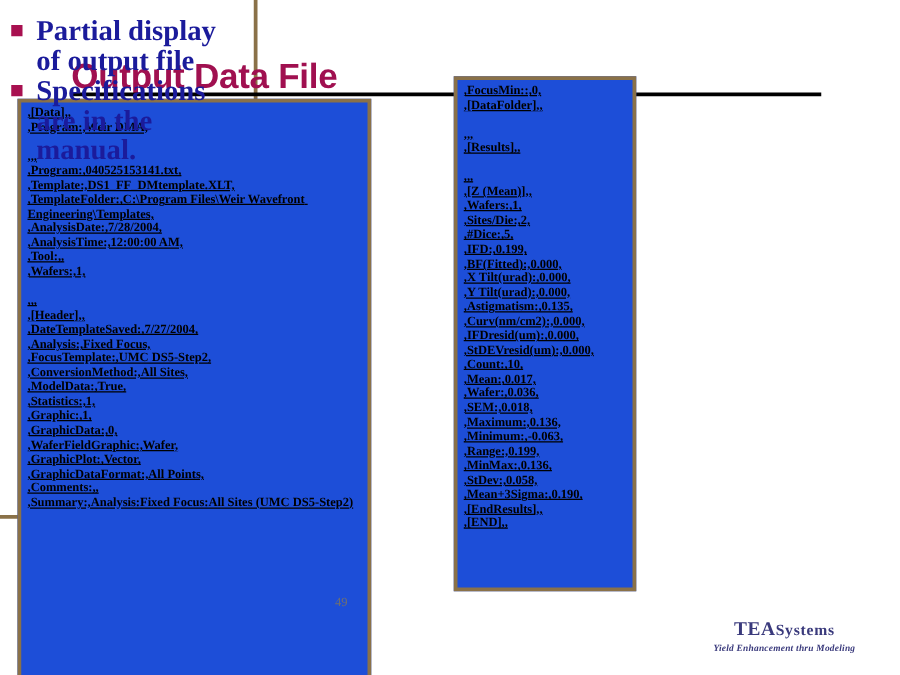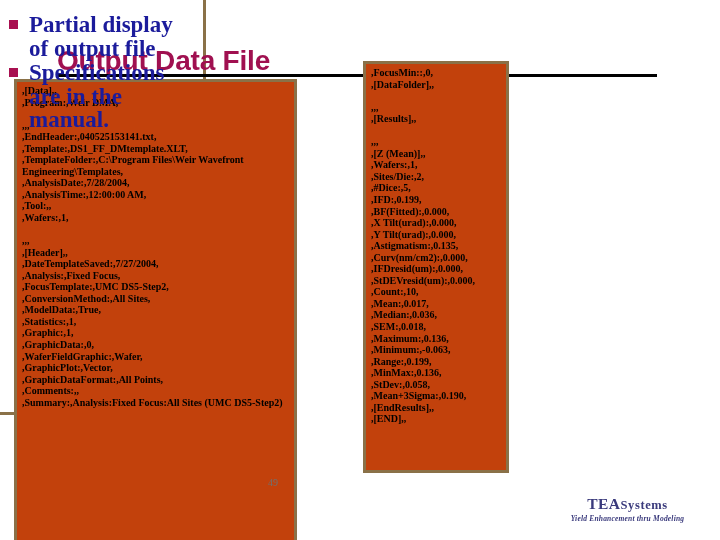--- a/index.html
+++ b/index.html
@@ -44,23 +44,24 @@
     top: 26px;
     width: 600px;
     height: 3px;
     background: #000000;
   }
 
   
   .data-box {
     position: absolute;
     border: 3px solid #8A7148;
-    background: #c2410c;
+    background: #1d4ed8;
     box-sizing: border-box;
     overflow: hidden;
+    text-decoration: underline;
   }
   .data-box .inner {
     padding: 3px 4px 2px 5px;
   }
   .code-line {
     font-family: "Liberation Serif", serif;
     font-weight: bold;
     font-size: 10px;
     line-height: 11.55px;
     color: #000000;
@@ -178,21 +179,21 @@
     <div id="page-title">Output Data File</div>
     <div id="title-rule"></div>
   </div>
 
   <div class="data-box" id="left-box">
     <div class="inner" id="left-lines">
         <div class="code-line">,[Data],,</div>
         <div class="code-line">,Program:,Weir DMA,</div>
         <div class="code-line blank"></div>
         <div class="code-line">,,,</div>
-        <div class="code-line">,EndHeader:,040525153141.txt,</div>
+        <div class="code-line">,Program:,040525153141.txt,</div>
         <div class="code-line">,Template:,DS1_FF_DMtemplate.XLT,</div>
         <div class="code-line">,TemplateFolder:,C:\Program Files\Weir Wavefront Engineering\Templates,</div>
         <div class="code-line">,AnalysisDate:,7/28/2004,</div>
         <div class="code-line">,AnalysisTime:,12:00:00 AM,</div>
         <div class="code-line">,Tool:,,</div>
         <div class="code-line">,Wafers:,1,</div>
         <div class="code-line blank"></div>
         <div class="code-line">,,,</div>
         <div class="code-line">,[Header],,</div>
         <div class="code-line">,DateTemplateSaved:,7/27/2004,</div>
@@ -227,21 +228,21 @@
         <div class="code-line">,IFD:,0.199,</div>
         <div class="code-line">,BF(Fitted):,0.000,</div>
         <div class="code-line">,X Tilt(urad):,0.000,</div>
         <div class="code-line">,Y Tilt(urad):,0.000,</div>
         <div class="code-line">,Astigmatism:,0.135,</div>
         <div class="code-line">,Curv(nm/cm2):,0.000,</div>
         <div class="code-line">,IFDresid(um):,0.000,</div>
         <div class="code-line">,StDEVresid(um):,0.000,</div>
         <div class="code-line">,Count:,10,</div>
         <div class="code-line">,Mean:,0.017,</div>
-        <div class="code-line">,Median:,0.036,</div>
+        <div class="code-line">,Wafer:,0.036,</div>
         <div class="code-line">,SEM:,0.018,</div>
         <div class="code-line">,Maximum:,0.136,</div>
         <div class="code-line">,Minimum:,-0.063,</div>
         <div class="code-line">,Range:,0.199,</div>
         <div class="code-line">,MinMax:,0.136,</div>
         <div class="code-line">,StDev:,0.058,</div>
         <div class="code-line">,Mean+3Sigma:,0.190,</div>
         <div class="code-line">,[EndResults],,</div>
         <div class="code-line">,[END],,</div>
       </div>

